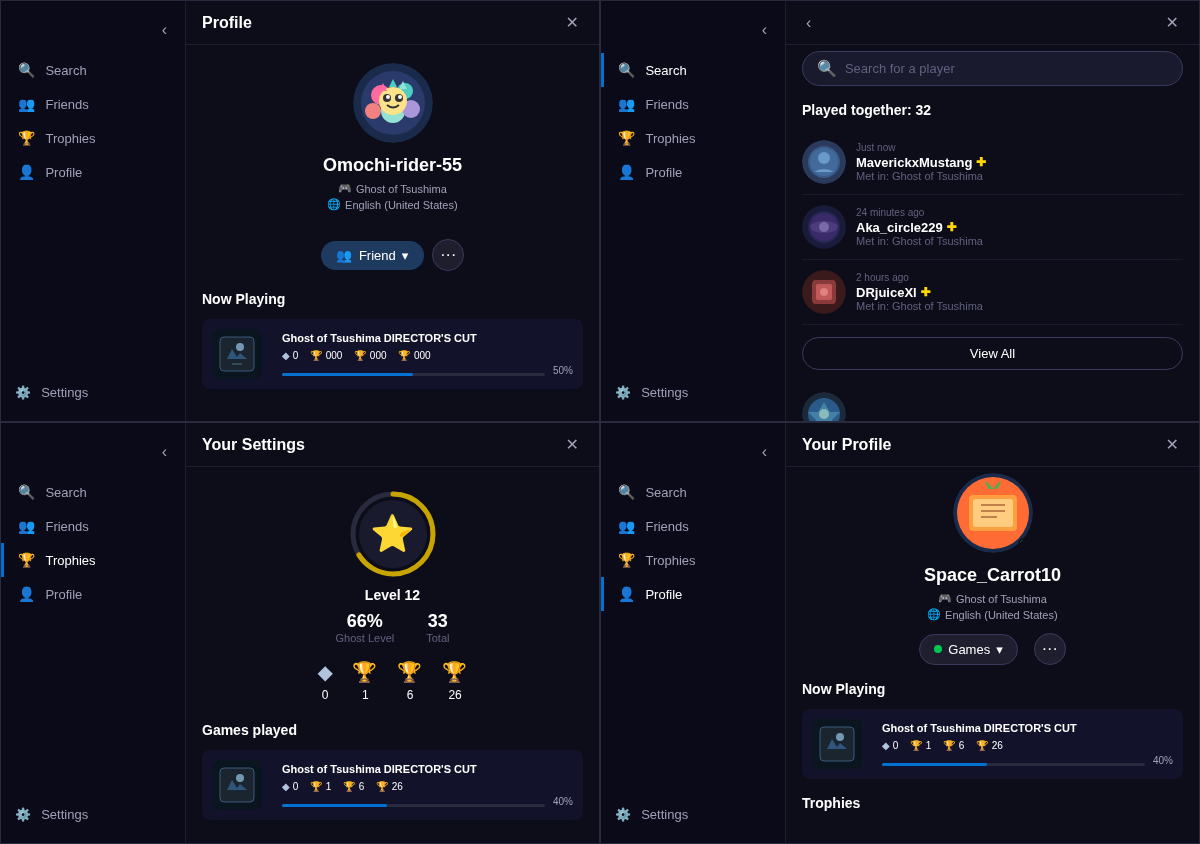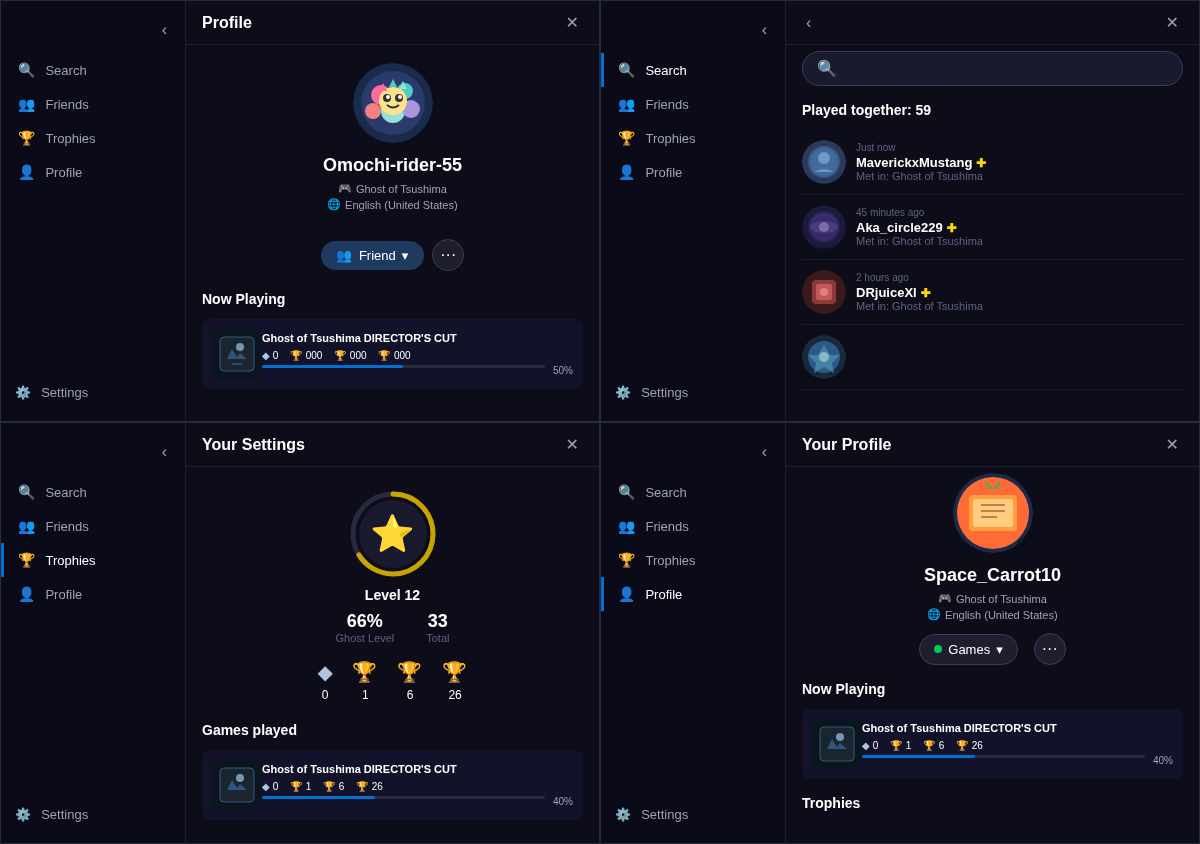--- a/index.html
+++ b/index.html
@@ -170,21 +170,21 @@
 
     .now-playing-label {
       color: #fff;
       font-size: 14px;
       font-weight: 600;
       margin-bottom: 12px;
     }
     .game-card {
       display: flex;
       align-items: center;
-      gap: 0;
+      gap: 20px;
       background: #12122a;
       border-radius: 8px;
       padding: 10px;
     }
     .game-info { flex: 1; }
     .game-title {
       color: #fff;
       font-size: 11px;
       font-weight: 600;
       margin-bottom: 6px;
@@ -197,21 +197,21 @@
     .trophy-item {
       display: flex;
       align-items: center;
       gap: 3px;
       font-size: 10px;
       color: #a0a0b8;
     }
     .trophy-count { color: #fff; font-size: 10px; }
     .progress-container {
       display: flex;
-      align-items: flex-start;
+      align-items: flex-end;
       gap: 8px;
       margin-top: 4px;
     }
     .progress-bar {
       flex: 1;
       height: 3px;
       background: #2a2a3e;
       border-radius: 2px;
     }
     .progress-fill {
@@ -264,21 +264,21 @@
       overflow: hidden;
       flex-shrink: 0;
     }
     .player-avatar svg { width: 44px; height: 44px; }
     .player-info { flex: 1; }
     .player-name {
       color: #fff;
       font-size: 13px;
       font-weight: 600;
       display: flex;
-      align-items: flex-end;
+      align-items: flex-start;
       gap: 4px;
     }
     .player-meta {
       color: #606080;
       font-size: 11px;
     }
     .timestamp {
       color: #606080;
       font-size: 10px;
       margin-bottom: 2px;
@@ -596,23 +596,24 @@
   <div class="topbar">
     <span></span>
     <button class="topbar-btn">‹</button>
     <div style="flex:1;"></div>
     <button class="topbar-btn">✕</button>
   </div>
 
   <div class="main-content">
     <div class="search-box">
       <span>🔍</span>
-    </div>
-
-    <div class="section-header">Played together: 59</div>
+      <input type="text" placeholder="Search for a player" style="">
+    </div>
+
+    <div class="section-header">Played together: 32</div>
 
     <div class="player-item">
       <div class="player-avatar">
         <svg viewBox="0 0 44 44" xmlns="http://www.w3.org/2000/svg">
           <circle cx="22" cy="22" r="22" fill="#2a3a5a"></circle>
           <circle cx="22" cy="22" r="16" fill="#3a5a8a"></circle>
 
           <rect x="8" y="8" width="28" height="28" rx="14" fill="#4a7aaa" opacity="0.5"></rect>
           <circle cx="22" cy="18" r="6" fill="#6a9aca"></circle>
           <path d="M12 32 Q22 26 32 32" fill="#6a9aca"></path>
@@ -633,21 +634,21 @@
         <svg viewBox="0 0 44 44" xmlns="http://www.w3.org/2000/svg">
           <circle cx="22" cy="22" r="22" fill="#1a1a3a"></circle>
           <circle cx="22" cy="22" r="16" fill="#2a2a5a" opacity="0.8"></circle>
 
           <circle cx="22" cy="22" r="14" fill="#3a2a6a"></circle>
           <ellipse cx="22" cy="22" rx="14" ry="6" fill="#5a4a8a" opacity="0.6"></ellipse>
           <circle cx="22" cy="22" r="5" fill="#7a6aaa"></circle>
         </svg>
       </div>
       <div class="player-info">
-        <div class="timestamp">45 minutes ago</div>
+        <div class="timestamp">24 minutes ago</div>
         <div class="player-name">
           Aka_circle229
           <span class="plus-icon">✚</span>
         </div>
         <div class="player-meta">Met in: Ghost of Tsushima</div>
       </div>
     </div>
 
     <div class="player-item">
       <div class="player-avatar">
@@ -661,20 +662,21 @@
       <div class="player-info">
         <div class="timestamp">2 hours ago</div>
         <div class="player-name">
           DRjuiceXl
           <span class="plus-icon">✚</span>
         </div>
         <div class="player-meta">Met in: Ghost of Tsushima</div>
       </div>
     </div>
 
+    <button class="view-all-btn">View All</button>
 
 
     <div class="player-item">
       <div class="player-avatar">
         <svg viewBox="0 0 44 44" xmlns="http://www.w3.org/2000/svg">
           <circle cx="22" cy="22" r="22" fill="#1a2a3a"></circle>
           <circle cx="22" cy="22" r="16" fill="#2a5a8a"></circle>
           <polygon points="22,10 28,20 38,20 30,28 32,38 22,32 12,38 14,28 6,20 16,20" fill="#4a8aaa" opacity="0.8"></polygon>
           <circle cx="22" cy="22" r="5" fill="#8ababc"></circle>
         </svg>

